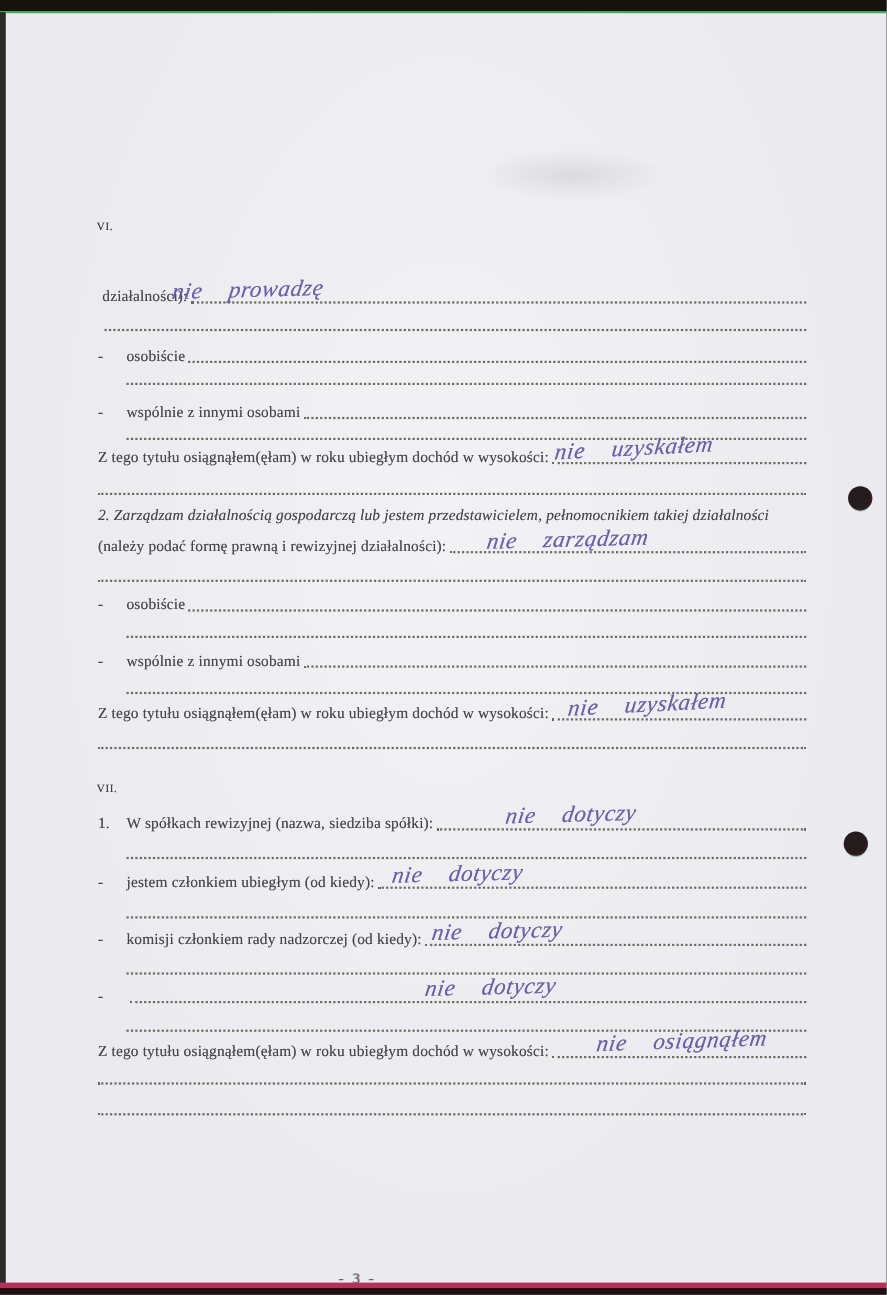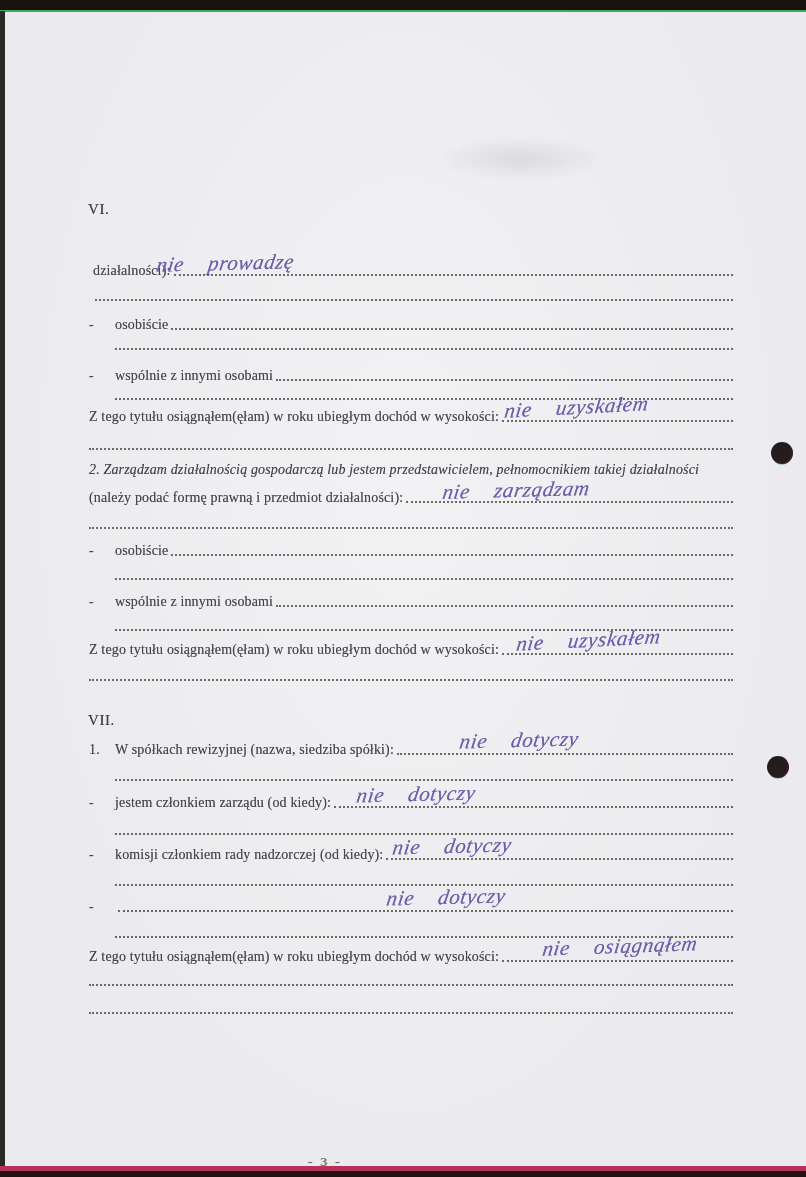--- a/index.html
+++ b/index.html
@@ -29,21 +29,21 @@
     position:absolute;display:flex;align-items:baseline;
     font-size:14px;color:#46454c;letter-spacing:0.15px;
     text-shadow:0 0 0.5px rgba(70,69,80,0.55);
     white-space:nowrap;
   }
   .row .lbl{flex:0 0 auto;}
   .dash{display:inline-block;width:26px;flex:0 0 26px;}
   .leader{flex:1 1 auto;align-self:flex-end;height:0;
     border-bottom:2px dotted #6e6862;margin:0 0 3px 3px;min-width:10px;}
   .dotline{position:absolute;height:0;border-top:2px dotted #6e6862;}
-  .heading{position:absolute;font-size:15px;color:#3d3c43;letter-spacing:0.6px;
+  .heading{position:absolute;font-size:10px;color:#3d3c43;letter-spacing:0.6px;
     text-shadow:0 0 0.5px rgba(61,60,67,0.6);}
   .justify{display:block;text-align:justify;text-align-last:justify;white-space:normal;}
   .hw{
     position:absolute;font-family:"Liberation Serif",serif;font-style:italic;
     font-size:21px;color:#5e56a7;word-spacing:18px;letter-spacing:0.6px;
     transform:skewX(-10deg) rotate(-1.5deg);opacity:0.92;white-space:nowrap;
     text-shadow:0 0 0.6px rgba(94,86,167,0.7);
   }
   .pagenum{position:absolute;font-size:13px;color:#58555b;letter-spacing:2.5px;
     text-shadow:1px 0 0 rgba(185,60,90,0.35), -1px 0 0 rgba(60,150,95,0.35);}
@@ -81,21 +81,21 @@
   <div class="row" style="left:84px;right:73px;top:398px;">
     <span class="lbl">Z tego tytułu osiągnąłem(ęłam) w roku ubiegłym dochód w wysokości:</span>
     <span class="leader"></span>
     <span class="hw" style="left:416px;top:-14px;transform:skewX(-10deg) rotate(-3deg);">nie uzyskałem</span>
   </div>
   <div class="dotline" style="left:84px;right:73px;top:437px;"></div>
 
   <div class="row" style="left:84px;right:73px;top:451px;font-style:italic;">2. Zarządzam działalnością gospodarczą lub jestem przedstawicielem, pełnomocnikiem takiej działalności</div>
 
   <div class="row" style="left:84px;right:73px;top:479px;">
-    <span class="lbl">(należy podać formę prawną i przedmiot działalności):</span>
+    <span class="lbl">(należy podać formę prawną i rewizyjnej działalności):</span>
     <span class="leader"></span>
     <span class="hw" style="left:354px;top:-12px;">nie zarządzam</span>
   </div>
   <div class="dotline" style="left:84px;right:73px;top:516px;"></div>
 
   <div class="row" style="left:84px;right:73px;top:532px;">
     <span class="dash">-</span>
     <span class="lbl">osobiście</span>
     <span class="leader"></span>
   </div>
@@ -120,21 +120,21 @@
   <div class="row" style="left:84px;right:73px;top:731px;">
     <span class="dash">1.</span>
     <span class="lbl">W spółkach rewizyjnej (nazwa, siedziba spółki):</span>
     <span class="leader"></span>
     <span class="hw" style="left:371px;top:-14px;">nie dotyczy</span>
   </div>
   <div class="dotline" style="left:110px;right:73px;top:768px;"></div>
 
   <div class="row" style="left:84px;right:73px;top:784px;">
     <span class="dash">-</span>
-    <span class="lbl">jestem członkiem zarządu (od kiedy):</span>
+    <span class="lbl">jestem członkiem ubiegłym (od kiedy):</span>
     <span class="leader"></span>
     <span class="hw" style="left:268px;top:-13px;">nie dotyczy</span>
   </div>
   <div class="dotline" style="left:110px;right:73px;top:822px;"></div>
 
   <div class="row" style="left:84px;right:73px;top:836px;">
     <span class="dash">-</span>
     <span class="lbl">komisji członkiem rady nadzorczej (od kiedy):</span>
     <span class="leader"></span>
     <span class="hw" style="left:304px;top:-13px;">nie dotyczy</span>

